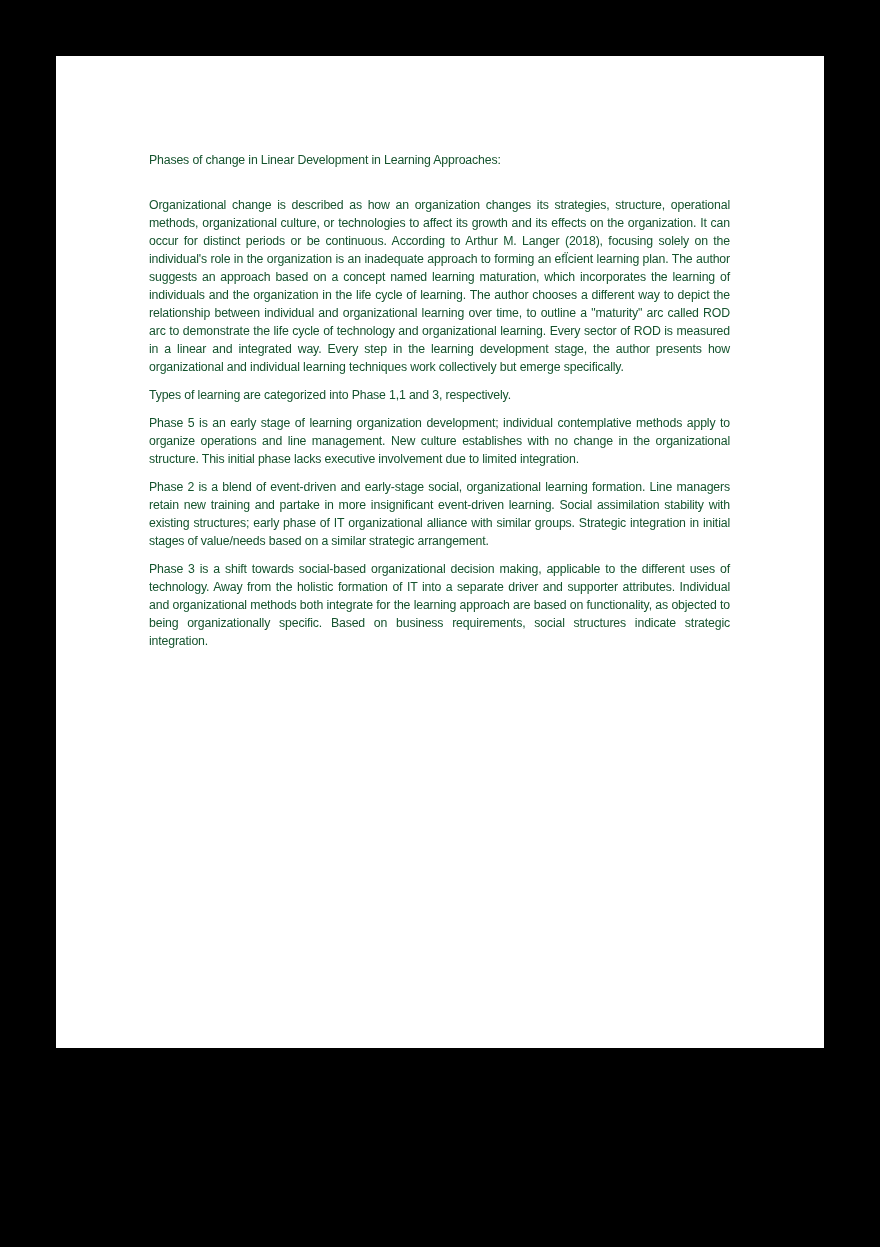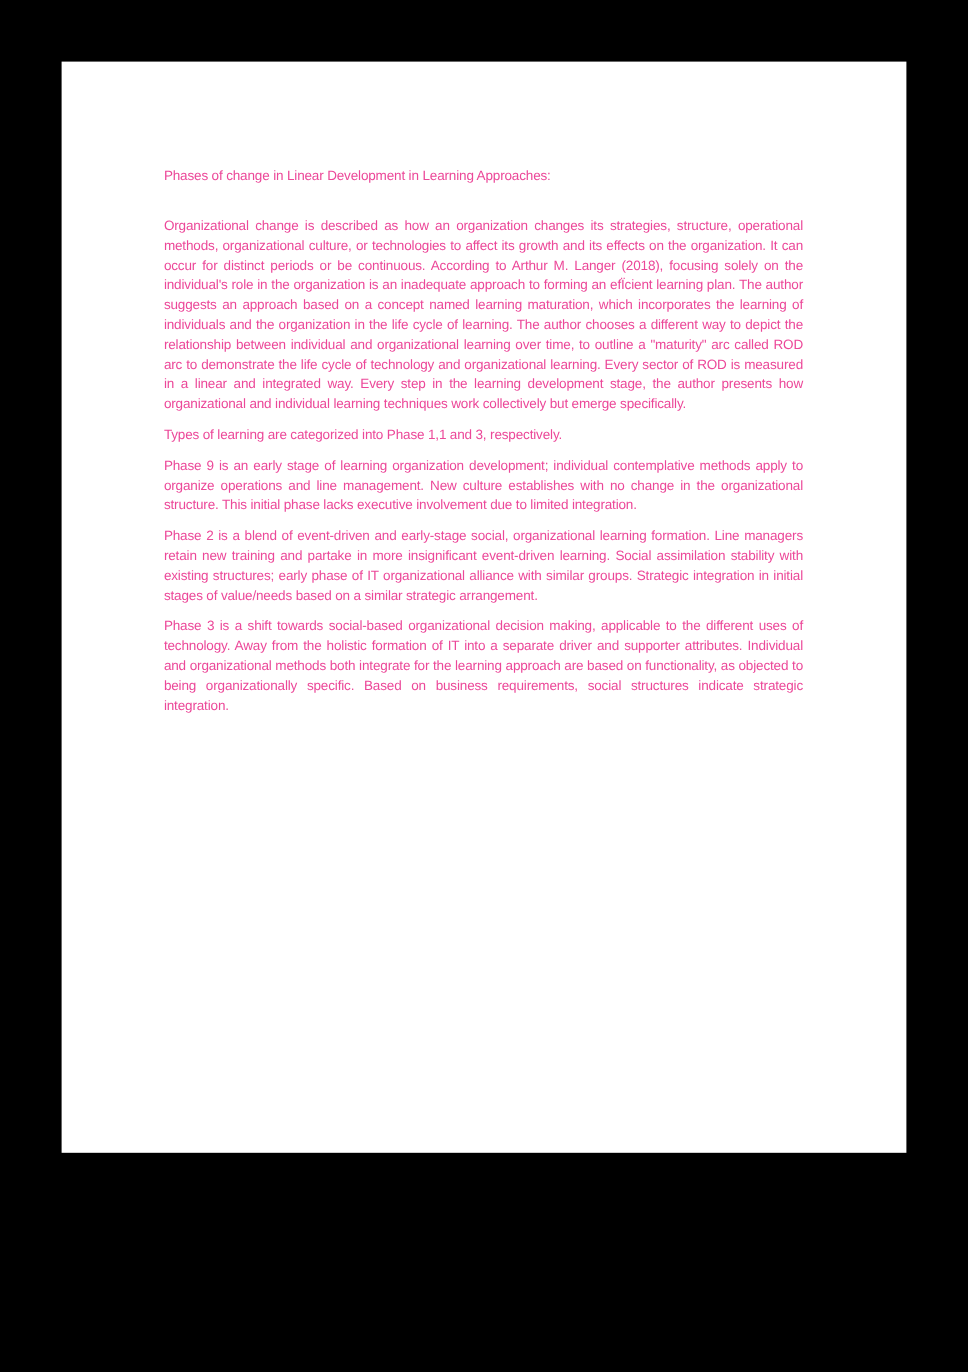--- a/index.html
+++ b/index.html
@@ -25,21 +25,21 @@
       background: #ffffff;
     }
     .content {
       position: absolute;
       left: 93px;
       top: 95px;
       width: 581px;
       font-family: "Liberation Sans", "DejaVu Sans", sans-serif;
       font-size: 12.3px;
       line-height: 18px;
-      color: #ec4899;
+      color: #14532d;
       letter-spacing: -0.15px;
     }
     .title {
       margin: 0 0 27px 0;
       text-align: left;
       font-weight: normal;
       font-size: 12.3px;
     }
     .para {
       margin: 0 0 10px 0;
@@ -48,18 +48,18 @@
   </style>
 </head>
 <body>
 
 <div class="viewport">
   <div class="page">
     <div class="content">
       <p class="title">Phases of change in Linear Development in Learning Approaches:</p>
       <p class="para">Organizational change is described as how an organization changes its strategies, structure, operational methods, organizational culture, or technologies to affect its growth and its effects on the organization. It can occur for distinct periods or be continuous. According to Arthur M. Langer (2018), focusing solely on the individual's role in the organization is an inadequate approach to forming an efÏcient learning plan. The author suggests an approach based on a concept named learning maturation, which incorporates the learning of individuals and the organization in the life cycle of learning. The author chooses a different way to depict the relationship between individual and organizational learning over time, to outline a "maturity" arc called ROD arc to demonstrate the life cycle of technology and organizational learning. Every sector of ROD is measured in a linear and integrated way. Every step in the learning development stage, the author presents how organizational and individual learning techniques work collectively but emerge specifically.</p>
       <p class="para">Types of learning are categorized into Phase 1,1 and 3, respectively.</p>
-      <p class="para">Phase 9 is an early stage of learning organization development; individual contemplative methods apply to organize operations and line management.  New culture establishes with no change in the organizational structure. This initial phase lacks executive involvement due to limited integration.</p>
+      <p class="para">Phase 5 is an early stage of learning organization development; individual contemplative methods apply to organize operations and line management.  New culture establishes with no change in the organizational structure. This initial phase lacks executive involvement due to limited integration.</p>
       <p class="para">Phase 2 is a blend of event-driven and early-stage social, organizational learning formation. Line managers retain new training and partake in more insignificant event-driven learning. Social assimilation stability with existing structures; early phase of IT organizational alliance with similar groups. Strategic integration in initial stages of value/needs based on a similar strategic arrangement.</p>
       <p class="para">Phase 3 is a shift towards social-based organizational decision making, applicable to the different uses of technology. Away from the holistic formation of IT into a separate driver and supporter attributes. Individual and organizational methods both integrate for the learning approach are based on functionality, as objected to being organizationally specific. Based on business requirements, social structures indicate strategic integration.</p>
     </div>
   </div>
 </div>
 
 </body></html>

